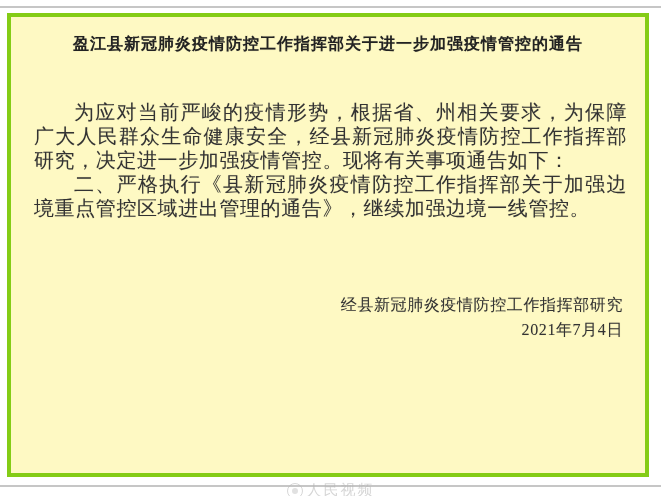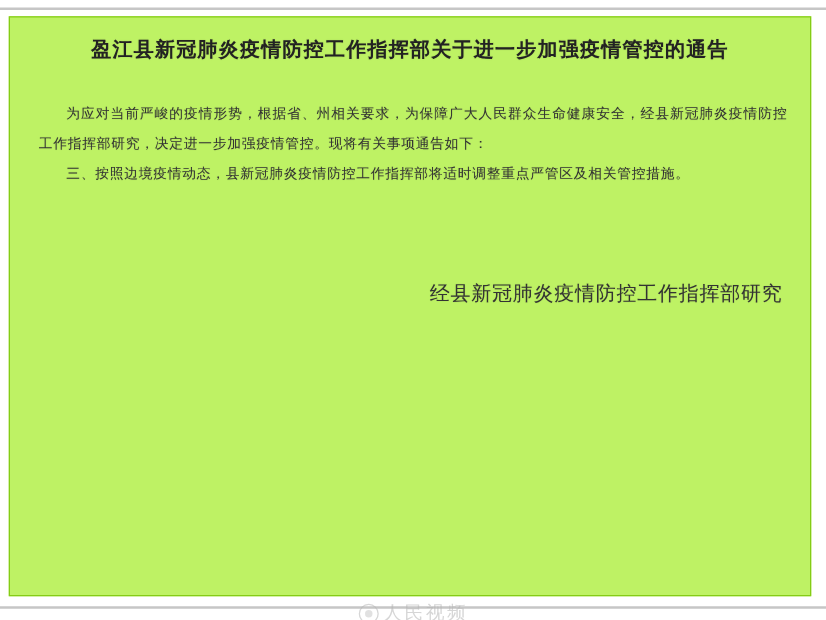--- a/index.html
+++ b/index.html
@@ -15,41 +15,41 @@
     position: absolute; left: 0; width: 661px; height: 2px;
     background: #c6c6c6;
   }
   .edge-line.top { top: 6px; }
   .edge-line.bottom { top: 485px; }
 
   
   .doc {
     position: absolute; left: 7px; top: 13px;
     width: 642px; height: 464px;
-    border: 1px solid #84cc16;
-    background: #bef264;
+    border: 4px solid #84cc16;
+    background: #fef9c3;
     box-sizing: border-box;
   }
 
   .title {
     margin: 0;
     padding: 15px 20px 0 20px;
     text-align: center;
     font-size: 16px;
     font-weight: bold;
     letter-spacing: 1px;
     line-height: 24px;
     color: #222222;
     text-shadow: 0 0 1px rgba(40,40,40,0.25);
   }
 
   .bodytext {
-    margin-top: 26px;
+    margin-top: 44px;
     padding: 0 18px 0 23px;
-    font-size: 11px;
+    font-size: 20px;
     line-height: 24px;
     letter-spacing: 0.6px;
     color: #333333;
     text-align: justify;
     text-shadow: 0 0 1px rgba(40,40,40,0.2);
   }
   .bodytext p { margin: 0; text-indent: 2em; }
   .red { color: #d8514a; text-shadow: 0 0 1px rgba(216,81,74,0.25); }
 
   .sig-block {
@@ -97,26 +97,27 @@
 
 <div class="doc">
 
   <h1 class="title">盈江县新冠肺炎疫情防控工作指挥部关于进一步加强疫情管控的通告</h1>
 
   <div class="bodytext">
     <p>
       <span>为应对当前严峻的疫情形势，根据省、州相关要求，为保障广大人民群众生命健康安全，经县新冠肺炎疫情防控工作指挥部研究，决定进一步加强疫情管控。现将有关事项通告如下：</span>
     </p>
     <p>
-      <span>三、</span><span>按照边境疫情动态，县新冠肺炎疫情防控工作指挥部将适时调整重点严管区及相关管控措施。</span>
+      <span>二、</span><span>严格执行《县新冠肺炎疫情防控工作指挥部关于加强边境重点管控区域进出管理的通告》，继续加强边境一线管控。</span>
     </p>
   </div>
 
   <div class="sig-block">
     <div>经县新冠肺炎疫情防控工作指挥部研究</div>
+    <div>2021年7月4日</div>
   </div>
 
 </div>
 
 <div class="watermark">
   <span class="wm-logo"></span>
   <span>人民视频</span>
 </div>
 
 </body></html>

